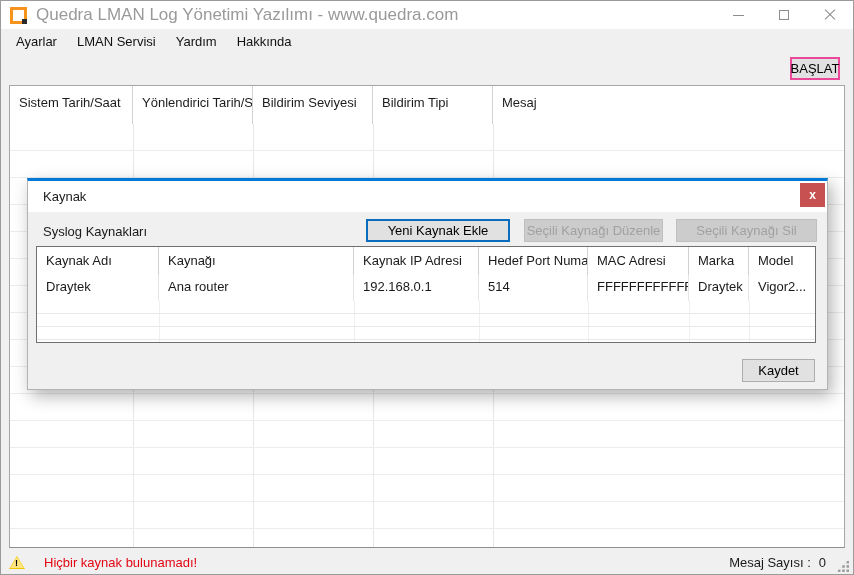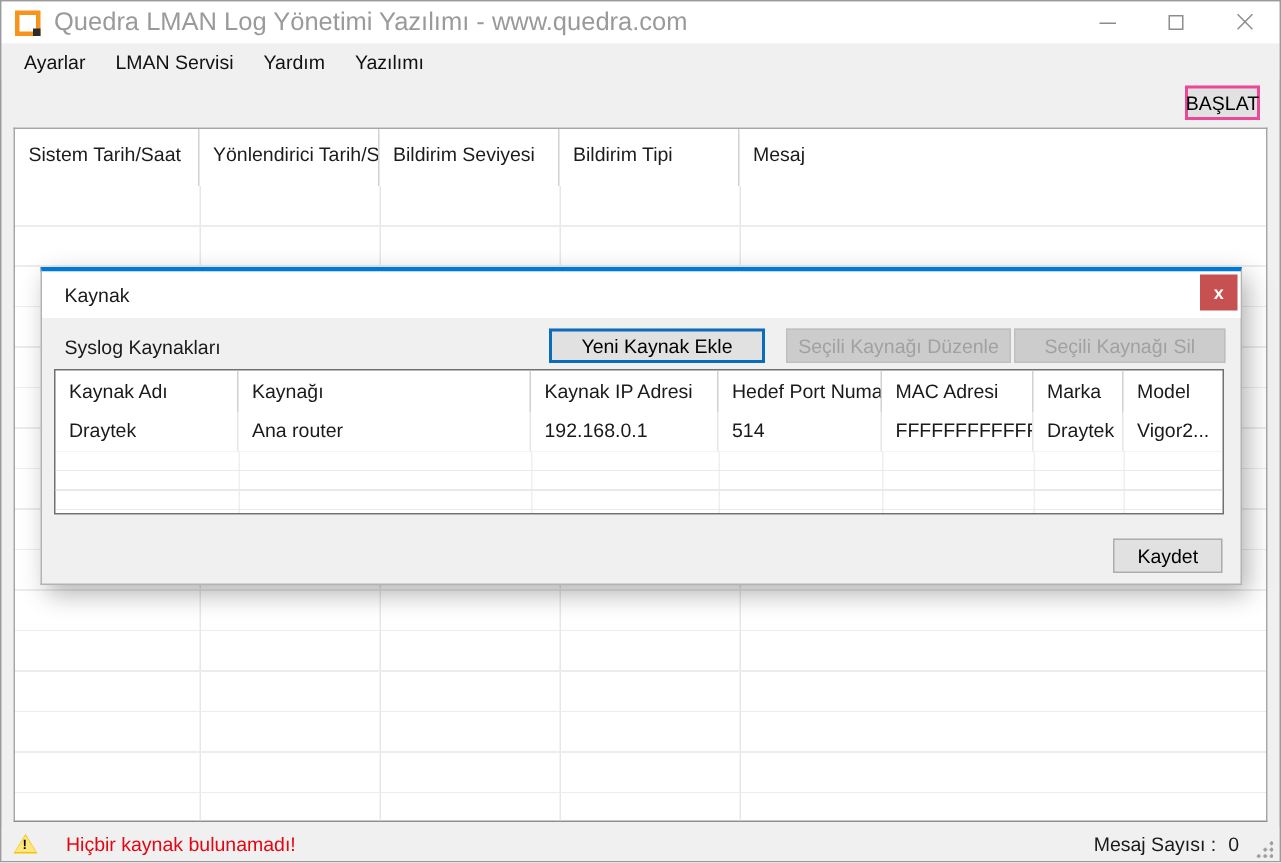--- a/index.html
+++ b/index.html
@@ -78,21 +78,21 @@
   .dialog-titlebar { position:absolute; left:0; right:0; top:0; height:31px; background:#fff; }
   .dialog-title { position:absolute; left:15px; top:8px; color:#1a1a1a; }
   .dialog-close { position:absolute; right:2px; top:2px; width:25px; height:24px; background:#c75050;
                   color:#fff; font-weight:bold; font-size:12px; border:none;
                   display:flex; align-items:center; justify-content:center; font-family:inherit; }
   .syslog-label { position:absolute; left:15px; top:43px; }
   .dlg-btn { position:absolute; top:38px; height:23px; background:#e1e1e1; border:1px solid #adadad;
              font-size:13px; color:#000; display:flex; align-items:center; justify-content:center;
              font-family:inherit; }
   .btn-add { left:338px; width:144px; border:2px solid #0b6bbd; }
-  .btn-edit { left:496px; width:150px; }
+  .btn-edit { left:496px; width:139px; }
   .btn-del { left:648px; width:141px; }
   .dlg-btn.disabled { background:#cccccc; border:1px solid #bfbfbf; color:#a1a1a1; }
   .save-btn { position:absolute; left:714px; top:178px; width:73px; height:23px;
               background:#e1e1e1; border:1px solid #adadad; font-size:13px; color:#000; font-family:inherit; }
 
   .src-table { position:absolute; left:8px; top:65px; width:780px; height:97px;
                background:#fff; border:1px solid #707070; overflow:hidden; }
   .src-row { display:flex; }
   .src-row .cell { padding:5px 4px 0 9px; white-space:nowrap; overflow:hidden; }
   .src-head { height:28px; }
@@ -129,21 +129,21 @@
       <div class="win-btn">
           <span class="glyph-close"></span>
         </div>
     </div>
   </div>
 
   <div class="menubar">
     <div class="menu-item">Ayarlar</div>
     <div class="menu-item">LMAN Servisi</div>
     <div class="menu-item">Yardım</div>
-    <div class="menu-item">Yazılımı</div>
+    <div class="menu-item">Hakkında</div>
   </div>
 
   <button class="start-btn">BAŞLAT</button>
 
   <div class="log-table">
     <div class="log-header">
       <div class="hcell c0">Sistem Tarih/Saat</div>
       <div class="hcell c1">Yönlendirici Tarih/Saat</div>
       <div class="hcell c2">Bildirim Seviyesi</div>
       <div class="hcell c3">Bildirim Tipi</div>

